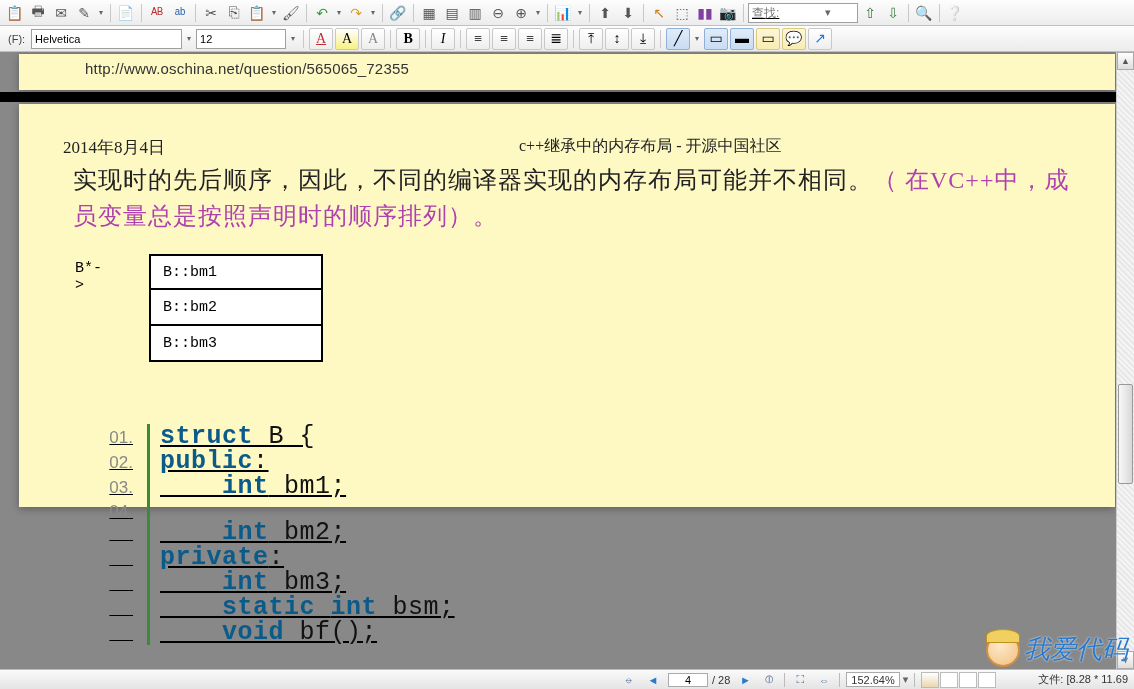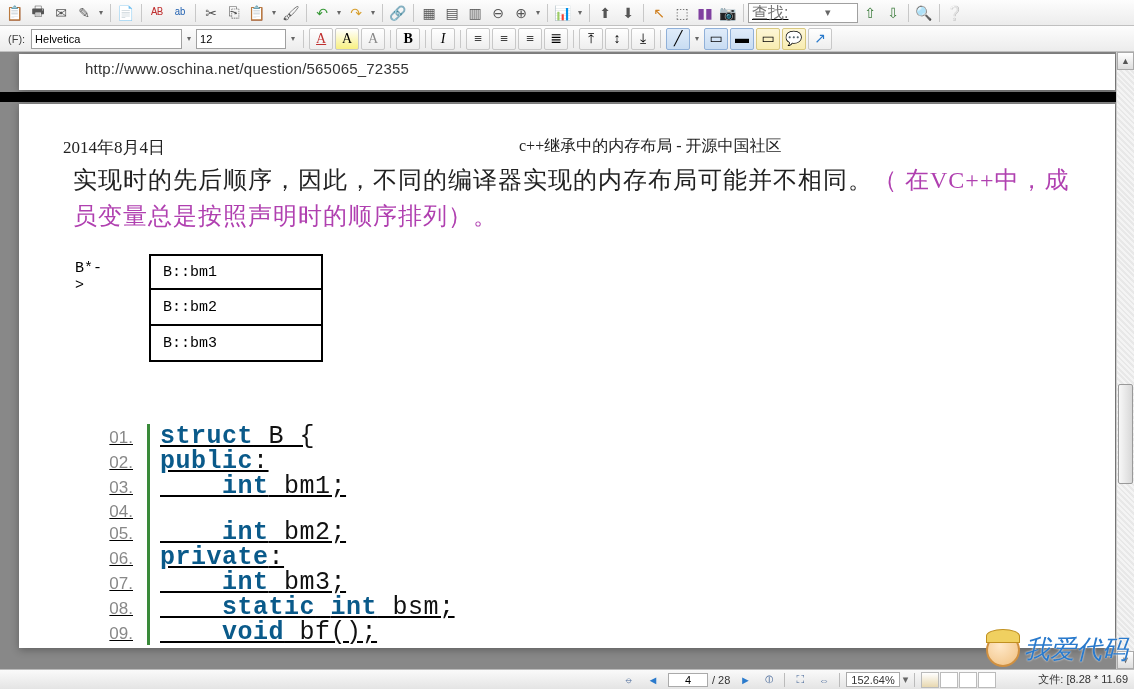--- a/index.html
+++ b/index.html
@@ -14,30 +14,30 @@
 #toolbar2 { gap: 2px; }
 .tb-label { color: #444; margin: 0 4px; }
 .tb-combo { height: 20px; border: 1px solid #a0a0a0; background: #fff; font-size: 11px; padding: 1px 3px; }
 .font-combo { width: 151px; }
 .size-combo { width: 90px; }
 .fmt-btn { width: 24px; height: 22px; display: flex; align-items: center; justify-content: center; border: 1px solid #c8c8c8; background: linear-gradient(#fff,#eee); border-radius: 2px; cursor: pointer; font-family: "Times New Roman", serif; font-size: 14px; }
 .fmt-blue { background: linear-gradient(#e0ecfa,#c8dcf2); border-color:#90b0d8; }
 .fmt-yellow { background: linear-gradient(#fdf6d8,#f8ecb0); border-color:#d8c880; }
 
 .search-box { display:flex; align-items:center; border:1px solid #a0a0a0; background:#fff; height:20px; width:110px; padding:0 3px; gap:3px; }
-.search-box input { border:none; outline:none; width:70px; font-size:16px;text-decoration:underline; }
+.search-box input { border:none; outline:none; width:70px; font-size:12px;text-decoration:underline; }
 .search-drop { color:#666; }
 
 
 .doc-wrap { position: absolute; top: 52px; left: 0; right: 0; bottom: 20px; background: #888; overflow: hidden; }
-.page { background: #ffffff; margin: 2px auto; width: 1096px; position: relative; box-shadow: 0 2px 8px rgba(0,0,0,0.3); }
+.page { background: #fef9c3; margin: 2px auto; width: 1096px; position: relative; box-shadow: 0 2px 8px rgba(0,0,0,0.3); }
 .page1 { height: 36px; }
 .page-url { position:absolute; left:66px; top:6px; font-size:15px; color:#333; font-family: Arial, sans-serif; letter-spacing:0.2px; }
 .page-gap { height: 10px; background:#000; }
-.page2 { height: 544px; }
+.page2 { height: 403px; }
 
 .pg-date { position:absolute; left:44px; top:32px; font-size:17px; font-family: SimSun, serif; color:#222; }
 .pg-title { position:absolute; left:500px; top:32px; font-size:16px; font-family: SimSun, serif; color:#222; }
 .pg-text { position:absolute; left:54px; top:58px; right:40px; font-size:24px; font-family: SimSun, "Microsoft YaHei", serif; line-height:1.5; color:#222; letter-spacing:1px; }
 .pg-text .purple { color: #b040b0; }
 
 .mem-diagram { position:absolute; left:56px; top:150px; }
 .mem-ptr { position:absolute; left:0; top:6px; font-family: "Courier New", monospace; font-size:15px; }
 .mem-boxes { position:absolute; left:74px; top:0; }
 .mem-row { border:2px solid #000; width:174px; height:36px; display:flex; align-items:center; padding-left:12px; font-family:"Courier New", monospace; font-size:15px; background:#fff; }

